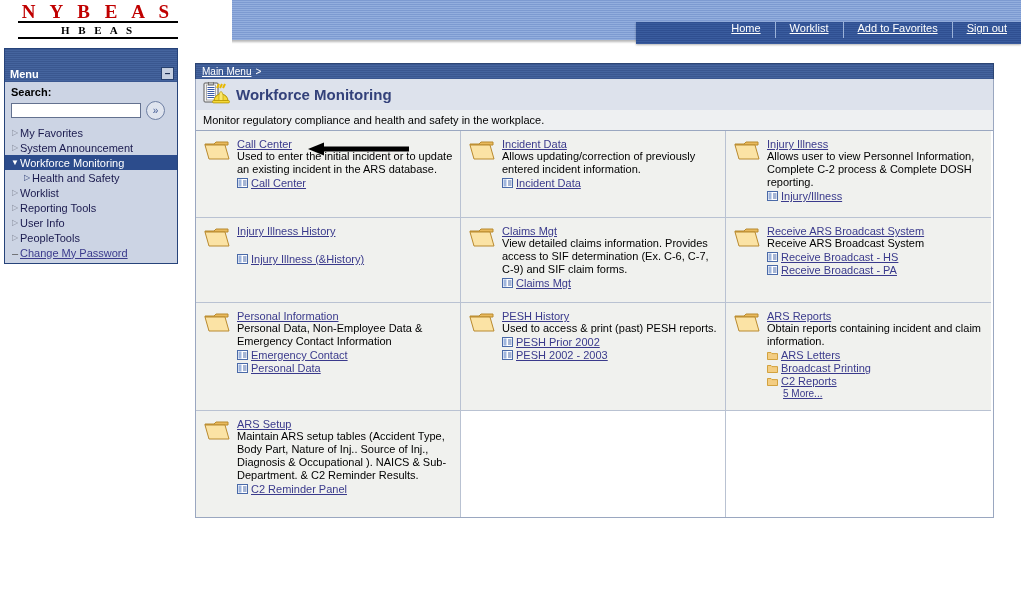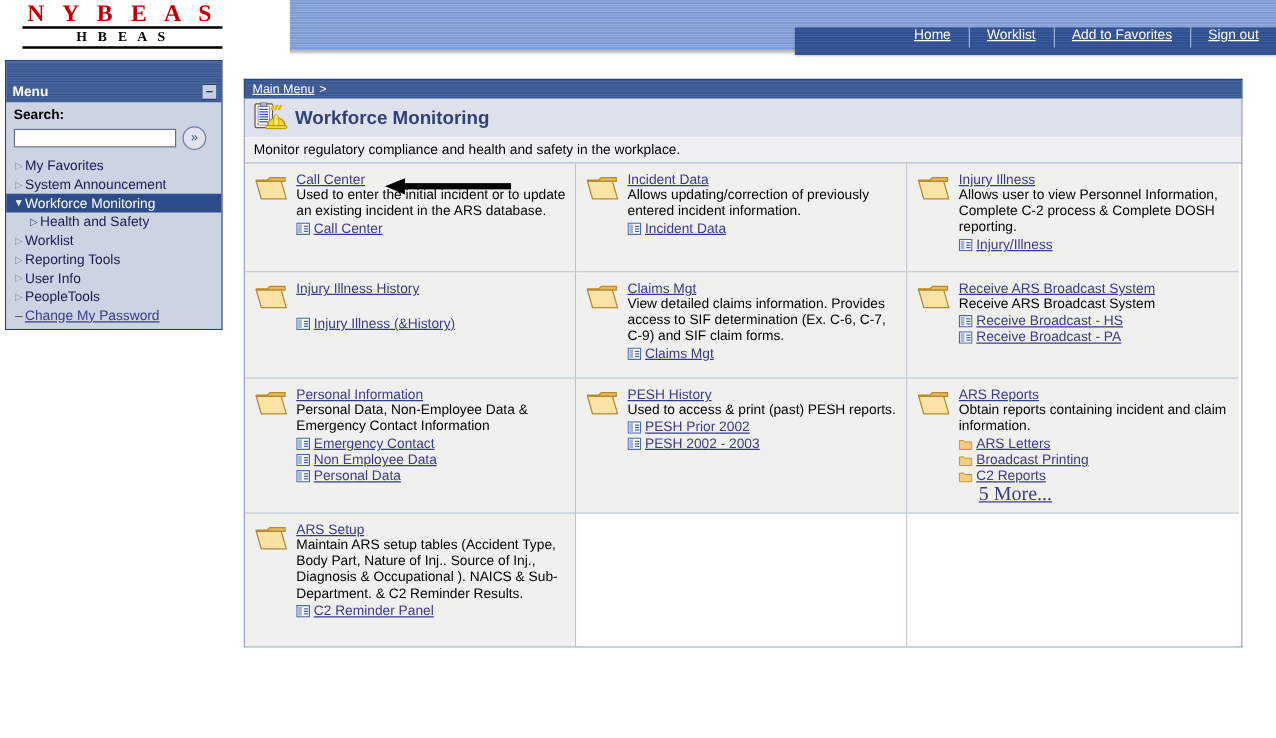--- a/index.html
+++ b/index.html
@@ -144,21 +144,21 @@
   .cell.r4{height:106px;}
   .cell.empty{background:#ffffff;}
   .cell.last{border-right:none;}
   .cell.bottomrow{border-bottom:none;}
   .cell .body{margin-left:7px;flex:1;}
   .cell .hdr{font-size:11px;color:#3a3a8c;text-decoration:underline;font-weight:normal;display:inline-block;}
   .cell .desc{font-size:11px;color:#000;line-height:13px;margin-top:0px;}
   .cell .sub{display:flex;align-items:center;margin-top:1px;}
   .cell .sub a{font-size:11px;}
   .cell .sub .micon{margin-right:3px;display:inline-flex;}
-  .cell .more{font-size:16px;color:#3a3a8c;text-decoration:underline;margin-left:16px;display:inline-block;font-family:Liberation Serif, serif;}
+  .cell .more{font-size:10px;color:#3a3a8c;text-decoration:underline;margin-left:16px;display:inline-block;}
 
   
   .folder-lg{width:26px;height:22px;flex:none;margin-top:1px;}
   .folder-sm{width:11px;height:9px;flex:none;}
   .pageicon{width:11px;height:10px;flex:none;}
 
   
   #arrow{position:absolute;left:308px;top:142px;width:101px;height:14px;pointer-events:none;}
 </style>
 </head>
@@ -446,32 +446,20 @@
         <div class="sub">
           <span class="micon">
             <svg class="pageicon" viewBox="0 0 11 10">
                 <rect x=".5" y=".5" width="10" height="9" fill="#fff" stroke="#4a6aa8"></rect>
                 <rect x="1.5" y="1.5" width="3" height="7" fill="#9fb6dd"></rect>
                 <line x1="6" y1="3" x2="9.5" y2="3" stroke="#4a6aa8"></line>
                 <line x1="6" y1="5" x2="9.5" y2="5" stroke="#4a6aa8"></line>
                 <line x1="6" y1="7" x2="9.5" y2="7" stroke="#4a6aa8"></line>
               </svg>
           </span>
-          <a href="#">Non Employee Data</a>
-        </div>
-        <div class="sub">
-          <span class="micon">
-            <svg class="pageicon" viewBox="0 0 11 10">
-                <rect x=".5" y=".5" width="10" height="9" fill="#fff" stroke="#4a6aa8"></rect>
-                <rect x="1.5" y="1.5" width="3" height="7" fill="#9fb6dd"></rect>
-                <line x1="6" y1="3" x2="9.5" y2="3" stroke="#4a6aa8"></line>
-                <line x1="6" y1="5" x2="9.5" y2="5" stroke="#4a6aa8"></line>
-                <line x1="6" y1="7" x2="9.5" y2="7" stroke="#4a6aa8"></line>
-              </svg>
-          </span>
           <a href="#">Personal Data</a>
         </div>
       </div>
     </div>
 
     <div class="cell r3">
       <svg class="folder-lg" viewBox="0 0 26 22">
         <path d="M1 5 L10 5 L12 3 L24 3 L24 6 L1 6 Z" fill="#e8b95c" stroke="#b98a2e" stroke-width="1"></path>
         <path d="M1 6 L21 6 L25 20 L5 20 Z" fill="#fbe3a5" stroke="#b98a2e" stroke-width="1"></path>
       </svg>

